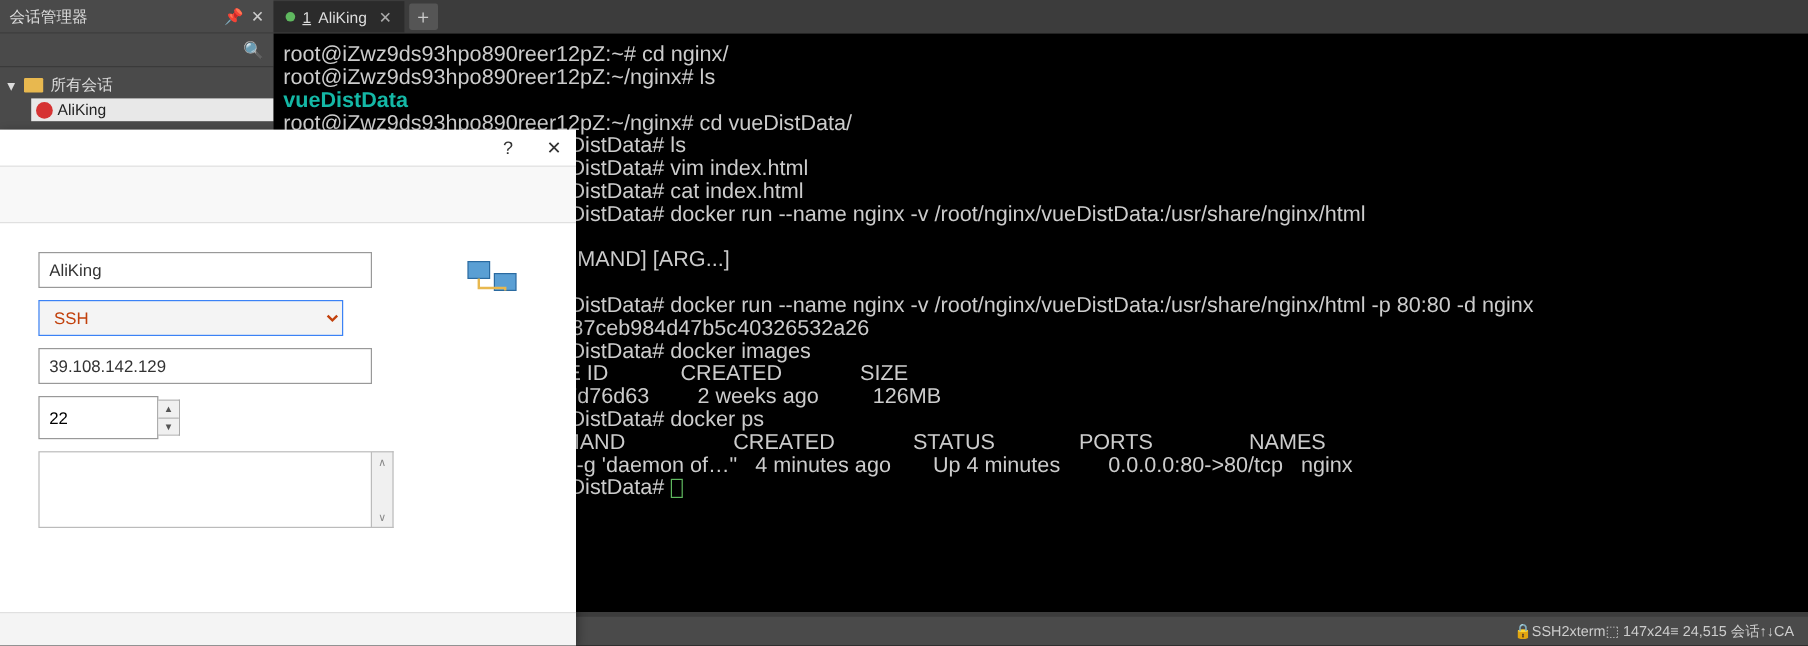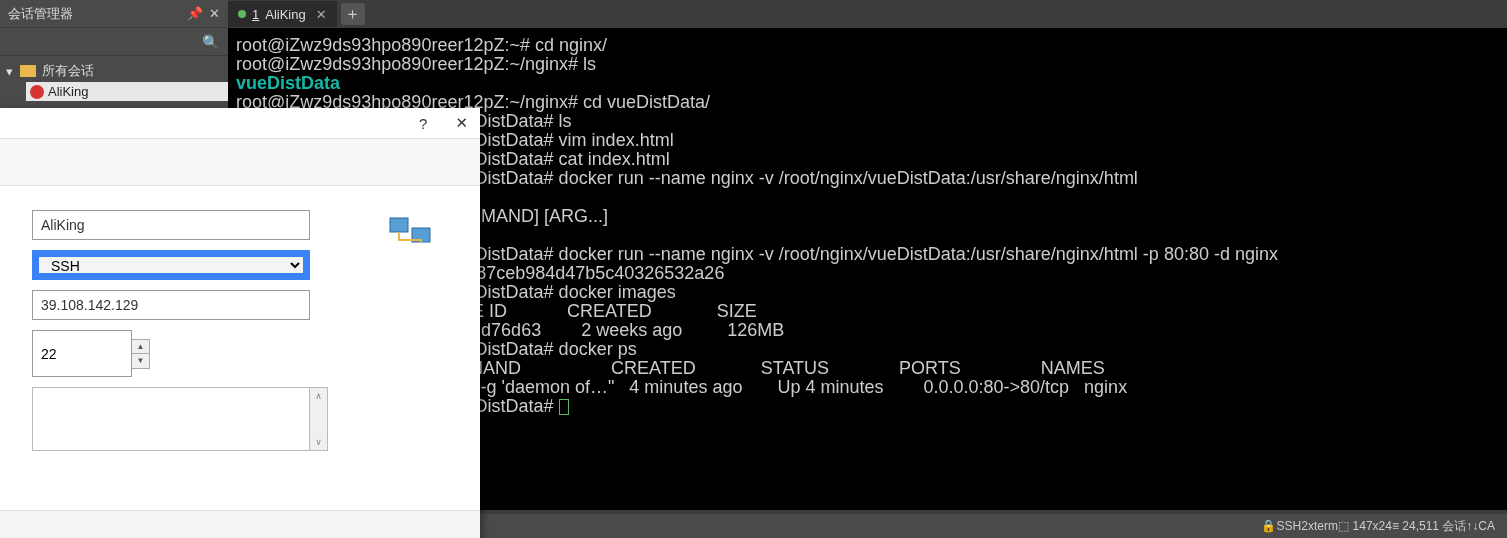--- a/index.html
+++ b/index.html
@@ -34,22 +34,22 @@
 .status-bar { position: absolute; left: 228px; right: 0; bottom: 0; height: 24px; background: #4a4a4a; display: flex; align-items: center; padding: 0 12px; color: #ccc; font-size: 12px; justify-content: flex-end; }
 .status-bar .lock-icon { color: #e8b84f; }
 
 .dialog { position: absolute; left: 0; top: 108px; width: 480px; height: 430px; background: #fff; box-shadow: 2px 2px 8px rgba(0,0,0,0.4); z-index: 100; }
 .dialog-title { height: 30px; display: flex; align-items: center; justify-content: flex-end; padding: 0 12px; gap: 28px; }
 .dialog-title span { font-size: 15px; color: #333; cursor: pointer; }
 .dialog-toolbar { height: 48px; background: #f8f8f8; border-top: 1px solid #e0e0e0; border-bottom: 1px solid #e0e0e0; }
 .dialog-body { padding: 24px 32px; position: relative; }
 .field-row { margin-bottom: 10px; display: flex; align-items: center; }
 .text-input { width: 278px; height: 30px; border: 1px solid #999; padding: 0 8px; font-size: 14px; color: #333; }
-.select-input { width: 278px; height: 30px; border: 7px solid #3b82f6; padding: 0 8px; font-size: 14px; color: #000000; background: #f4f4f4; }
-.port-input { width: 100px; height: 47px; border: 1px solid #999; padding: 0 8px; font-size: 14px; }
+.select-input { width: 254px; height: 30px; border: 1px solid #3b82f6; padding: 0 8px; font-size: 14px; color: #c2410c; background: #f4f4f4; }
+.port-input { width: 100px; height: 36px; border: 1px solid #999; padding: 0 8px; font-size: 14px; }
 .spinner-btns { width: 18px; height: 30px; border: 1px solid #aaa; border-left: none; display: flex; flex-direction: column; }
 .spinner-btns div { flex: 1; display: flex; align-items: center; justify-content: center; font-size: 8px; color: #555; border-bottom: 1px solid #aaa; cursor: pointer; background: #f0f0f0; }
 .spinner-btns div:last-child { border-bottom: none; }
 .textarea-input { width: 278px; height: 64px; border: 1px solid #bbb; resize: none; }
 .textarea-scroll { width: 18px; height: 64px; border: 1px solid #bbb; border-left: none; display: flex; flex-direction: column; background: #f0f0f0; }
 .textarea-scroll div { flex: 0 0 16px; display: flex; align-items: center; justify-content: center; font-size: 9px; color: #888; }
 .dialog-icon { position: absolute; right: 48px; top: 28px; width: 44px; height: 40px; }
 .dialog-footer { position: absolute; bottom: 0; left: 0; right: 0; height: 28px; background: #f4f4f4; border-top: 1px solid #e0e0e0; }
 </style>
 </head>
@@ -89,21 +89,21 @@
   <div class="tab-add">＋</div>
 </div>
 
 <div class="terminal" id="terminal"><div>root@iZwz9ds93hpo890reer12pZ:~# cd nginx/</div><div>root@iZwz9ds93hpo890reer12pZ:~/nginx# ls</div><div class="blue">vueDistData</div><div>root@iZwz9ds93hpo890reer12pZ:~/nginx# cd vueDistData/</div><div>                          Z:~/nginx/vueDistData# ls</div><div>                          Z:~/nginx/vueDistData# vim index.html</div><div>                          Z:~/nginx/vueDistData# cat index.html</div><div></div><div>                          Z:~/nginx/vueDistData# docker run --name nginx -v /root/nginx/vueDistData:/usr/share/nginx/html</div><div>                          st 1 argument.</div><div></div><div></div><div>                           IMAGE [COMMAND] [ARG...]</div><div></div><div>                          niner</div><div>                          Z:~/nginx/vueDistData# docker run --name nginx -v /root/nginx/vueDistData:/usr/share/nginx/html -p 80:80 -d nginx</div><div>                          0393d1a3e1987ceb984d47b5c40326532a26</div><div>                          Z:~/nginx/vueDistData# docker images</div><div>                                      IMAGE ID            CREATED             SIZE</div><div>                                      f949e7d76d63        2 weeks ago         126MB</div><div>                          Z:~/nginx/vueDistData# docker ps</div><div>                                      COMMAND                  CREATED             STATUS              PORTS                NAMES</div><div>                                      "nginx -g 'daemon of…"   4 minutes ago       Up 4 minutes        0.0.0.0:80-&gt;80/tcp   nginx</div><div>                          Z:~/nginx/vueDistData# <span class="cursor"></span></div></div>
 
 <div class="status-bar">
   <span><span class="lock-icon">🔒</span><span>SSH2</span></span>
   <span>xterm</span>
   <span>⬚ <span>147x24</span></span>
   <span>≡ <span>24,51</span></span>
-  <span>1 会话</span>
+  <span>5 会话</span>
   <span>↑</span>
   <span>↓</span>
   <span>CA</span>
 </div>
 
 <div class="dialog">
   <div class="dialog-title">
     <span>?</span>
     <span>✕</span>
   </div>

